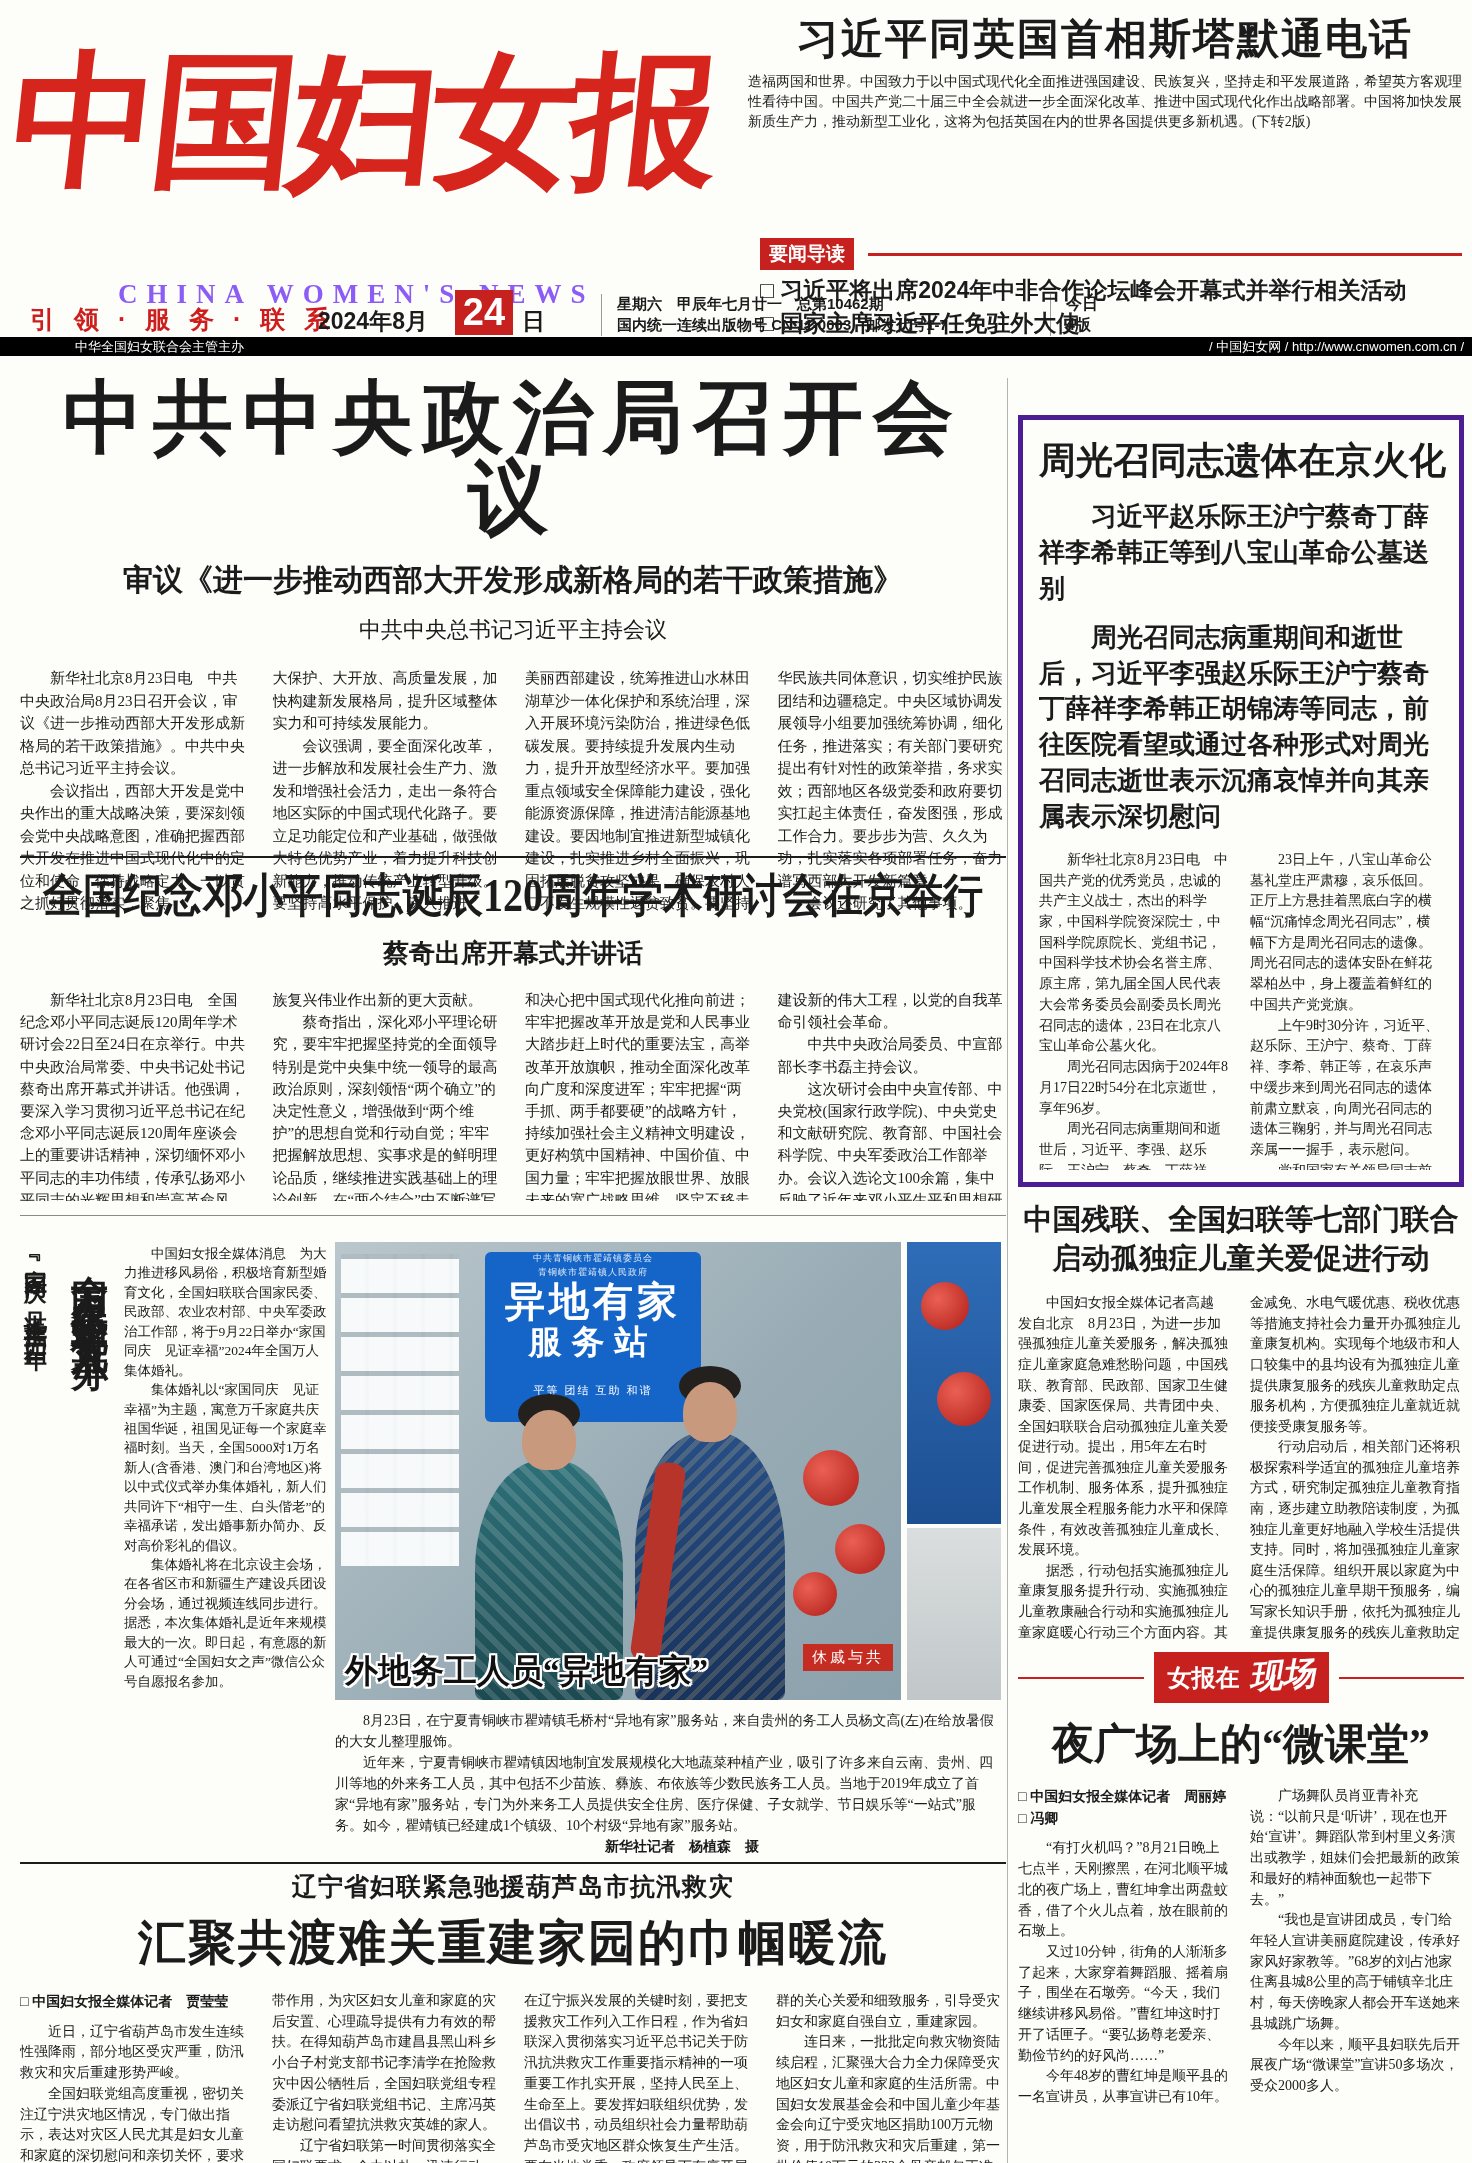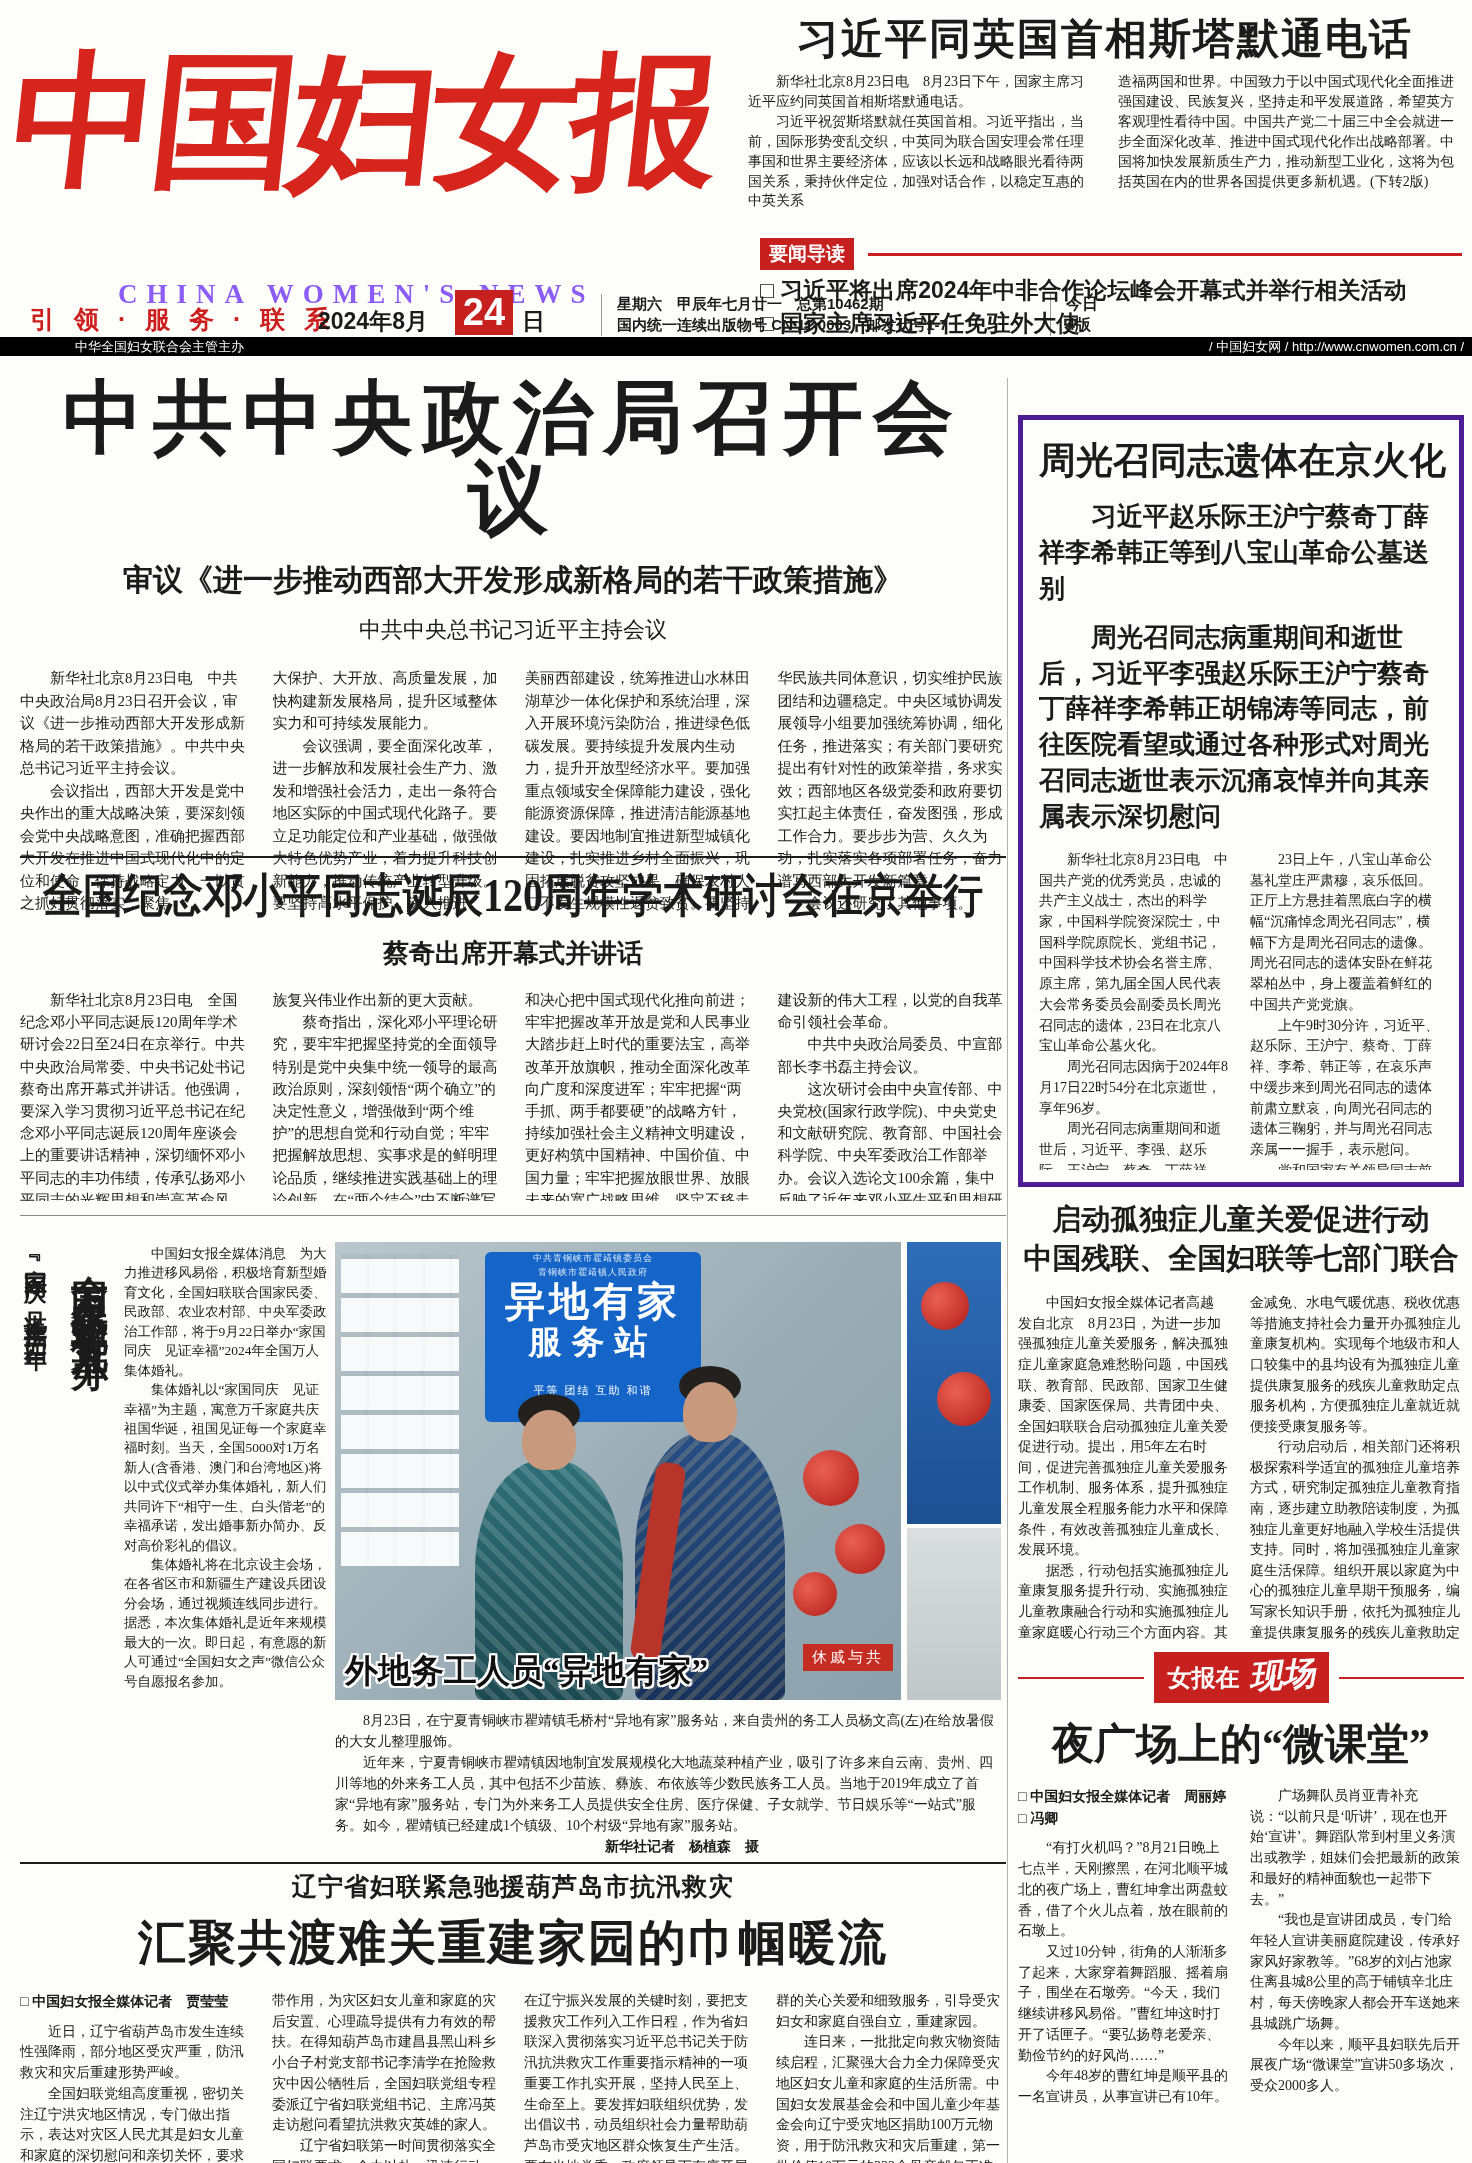--- a/index.html
+++ b/index.html
@@ -175,24 +175,20 @@
     <div>4版</div>
   </div>
   <div class="abs sans" id="red-bar">
     <span id="organizer">中华全国妇女联合会主管主办</span>
     <span id="site">/ 中国妇女网 / http://www.cnwomen.com.cn /</span>
   </div>
 
   <div class="abs" id="phone">
     <div class="phone-hl">习近平同英国首相斯塔默通电话</div>
     <div class="phone-cols">
-      <div class="col">
-          <p>新华社北京8月23日电　8月23日下午，国家主席习近平应约同英国首相斯塔默通电话。</p>
-          <p>习近平祝贺斯塔默就任英国首相。习近平指出，当前，国际形势变乱交织，中英同为联合国安理会常任理事国和世界主要经济体，应该以长远和战略眼光看待两国关系，秉持伙伴定位，加强对话合作，以稳定互惠的中英关系</p>
-        </div>
       <div class="col cont">
           <p>造福两国和世界。中国致力于以中国式现代化全面推进强国建设、民族复兴，坚持走和平发展道路，希望英方客观理性看待中国。中国共产党二十届三中全会就进一步全面深化改革、推进中国式现代化作出战略部署。中国将加快发展新质生产力，推动新型工业化，这将为包括英国在内的世界各国提供更多新机遇。(下转2版)</p>
         </div>
     </div>
   </div>
 
   <div class="abs sans" id="digest">
     <div class="digest-head">
       <span class="digest-label">要闻导读</span>
       <span class="digest-line"></span>
@@ -266,22 +262,22 @@
       <div class="col">
           <p>23日上午，八宝山革命公墓礼堂庄严肃穆，哀乐低回。正厅上方悬挂着黑底白字的横幅“沉痛悼念周光召同志”，横幅下方是周光召同志的遗像。周光召同志的遗体安卧在鲜花翠柏丛中，身上覆盖着鲜红的中国共产党党旗。</p>
           <p>上午9时30分许，习近平、赵乐际、王沪宁、蔡奇、丁薛祥、李希、韩正等，在哀乐声中缓步来到周光召同志的遗体前肃立默哀，向周光召同志的遗体三鞠躬，并与周光召同志亲属一一握手，表示慰问。</p>
           <p>党和国家有关领导同志前往送别或以各种方式表示哀悼。中央和国家机关有关部门负责同志，周光召同志生前友好和家乡代表也前往送别。</p>
         </div>
     </div>
   </div>
 
   <div class="abs" id="autism">
     <div class="au-hl">
+      <div>中国残联、全国妇联等七部门联合</div>
       <div>启动孤独症儿童关爱促进行动</div>
-      <div>中国残联、全国妇联等七部门联合</div>
     </div>
     <div class="au-cols">
       <div class="col">
           <p>中国妇女报全媒体记者高越　发自北京　8月23日，为进一步加强孤独症儿童关爱服务，解决孤独症儿童家庭急难愁盼问题，中国残联、教育部、民政部、国家卫生健康委、国家医保局、共青团中央、全国妇联联合启动孤独症儿童关爱促进行动。提出，用5年左右时间，促进完善孤独症儿童关爱服务工作机制、服务体系，提升孤独症儿童发展全程服务能力水平和保障条件，有效改善孤独症儿童成长、发展环境。</p>
           <p>据悉，行动包括实施孤独症儿童康复服务提升行动、实施孤独症儿童教康融合行动和实施孤独症儿童家庭暖心行动三个方面内容。其中，将推动县级以上人民政府开展公益性孤独症儿童康复服务。有条件的地方采取场地租</p>
         </div>
       <div class="col cont">
           <p>金减免、水电气暖优惠、税收优惠等措施支持社会力量开办孤独症儿童康复机构。实现每个地级市和人口较集中的县均设有为孤独症儿童提供康复服务的残疾儿童救助定点服务机构，方便孤独症儿童就近就便接受康复服务等。</p>
           <p>行动启动后，相关部门还将积极探索科学适宜的孤独症儿童培养方式，研究制定孤独症儿童教育指南，逐步建立助教陪读制度，为孤独症儿童更好地融入学校生活提供支持。同时，将加强孤独症儿童家庭生活保障。组织开展以家庭为中心的孤独症儿童早期干预服务，编写家长知识手册，依托为孤独症儿童提供康复服务的残疾儿童救助定点服务机构普遍开展家长康复知识培训等。</p>
         </div>

